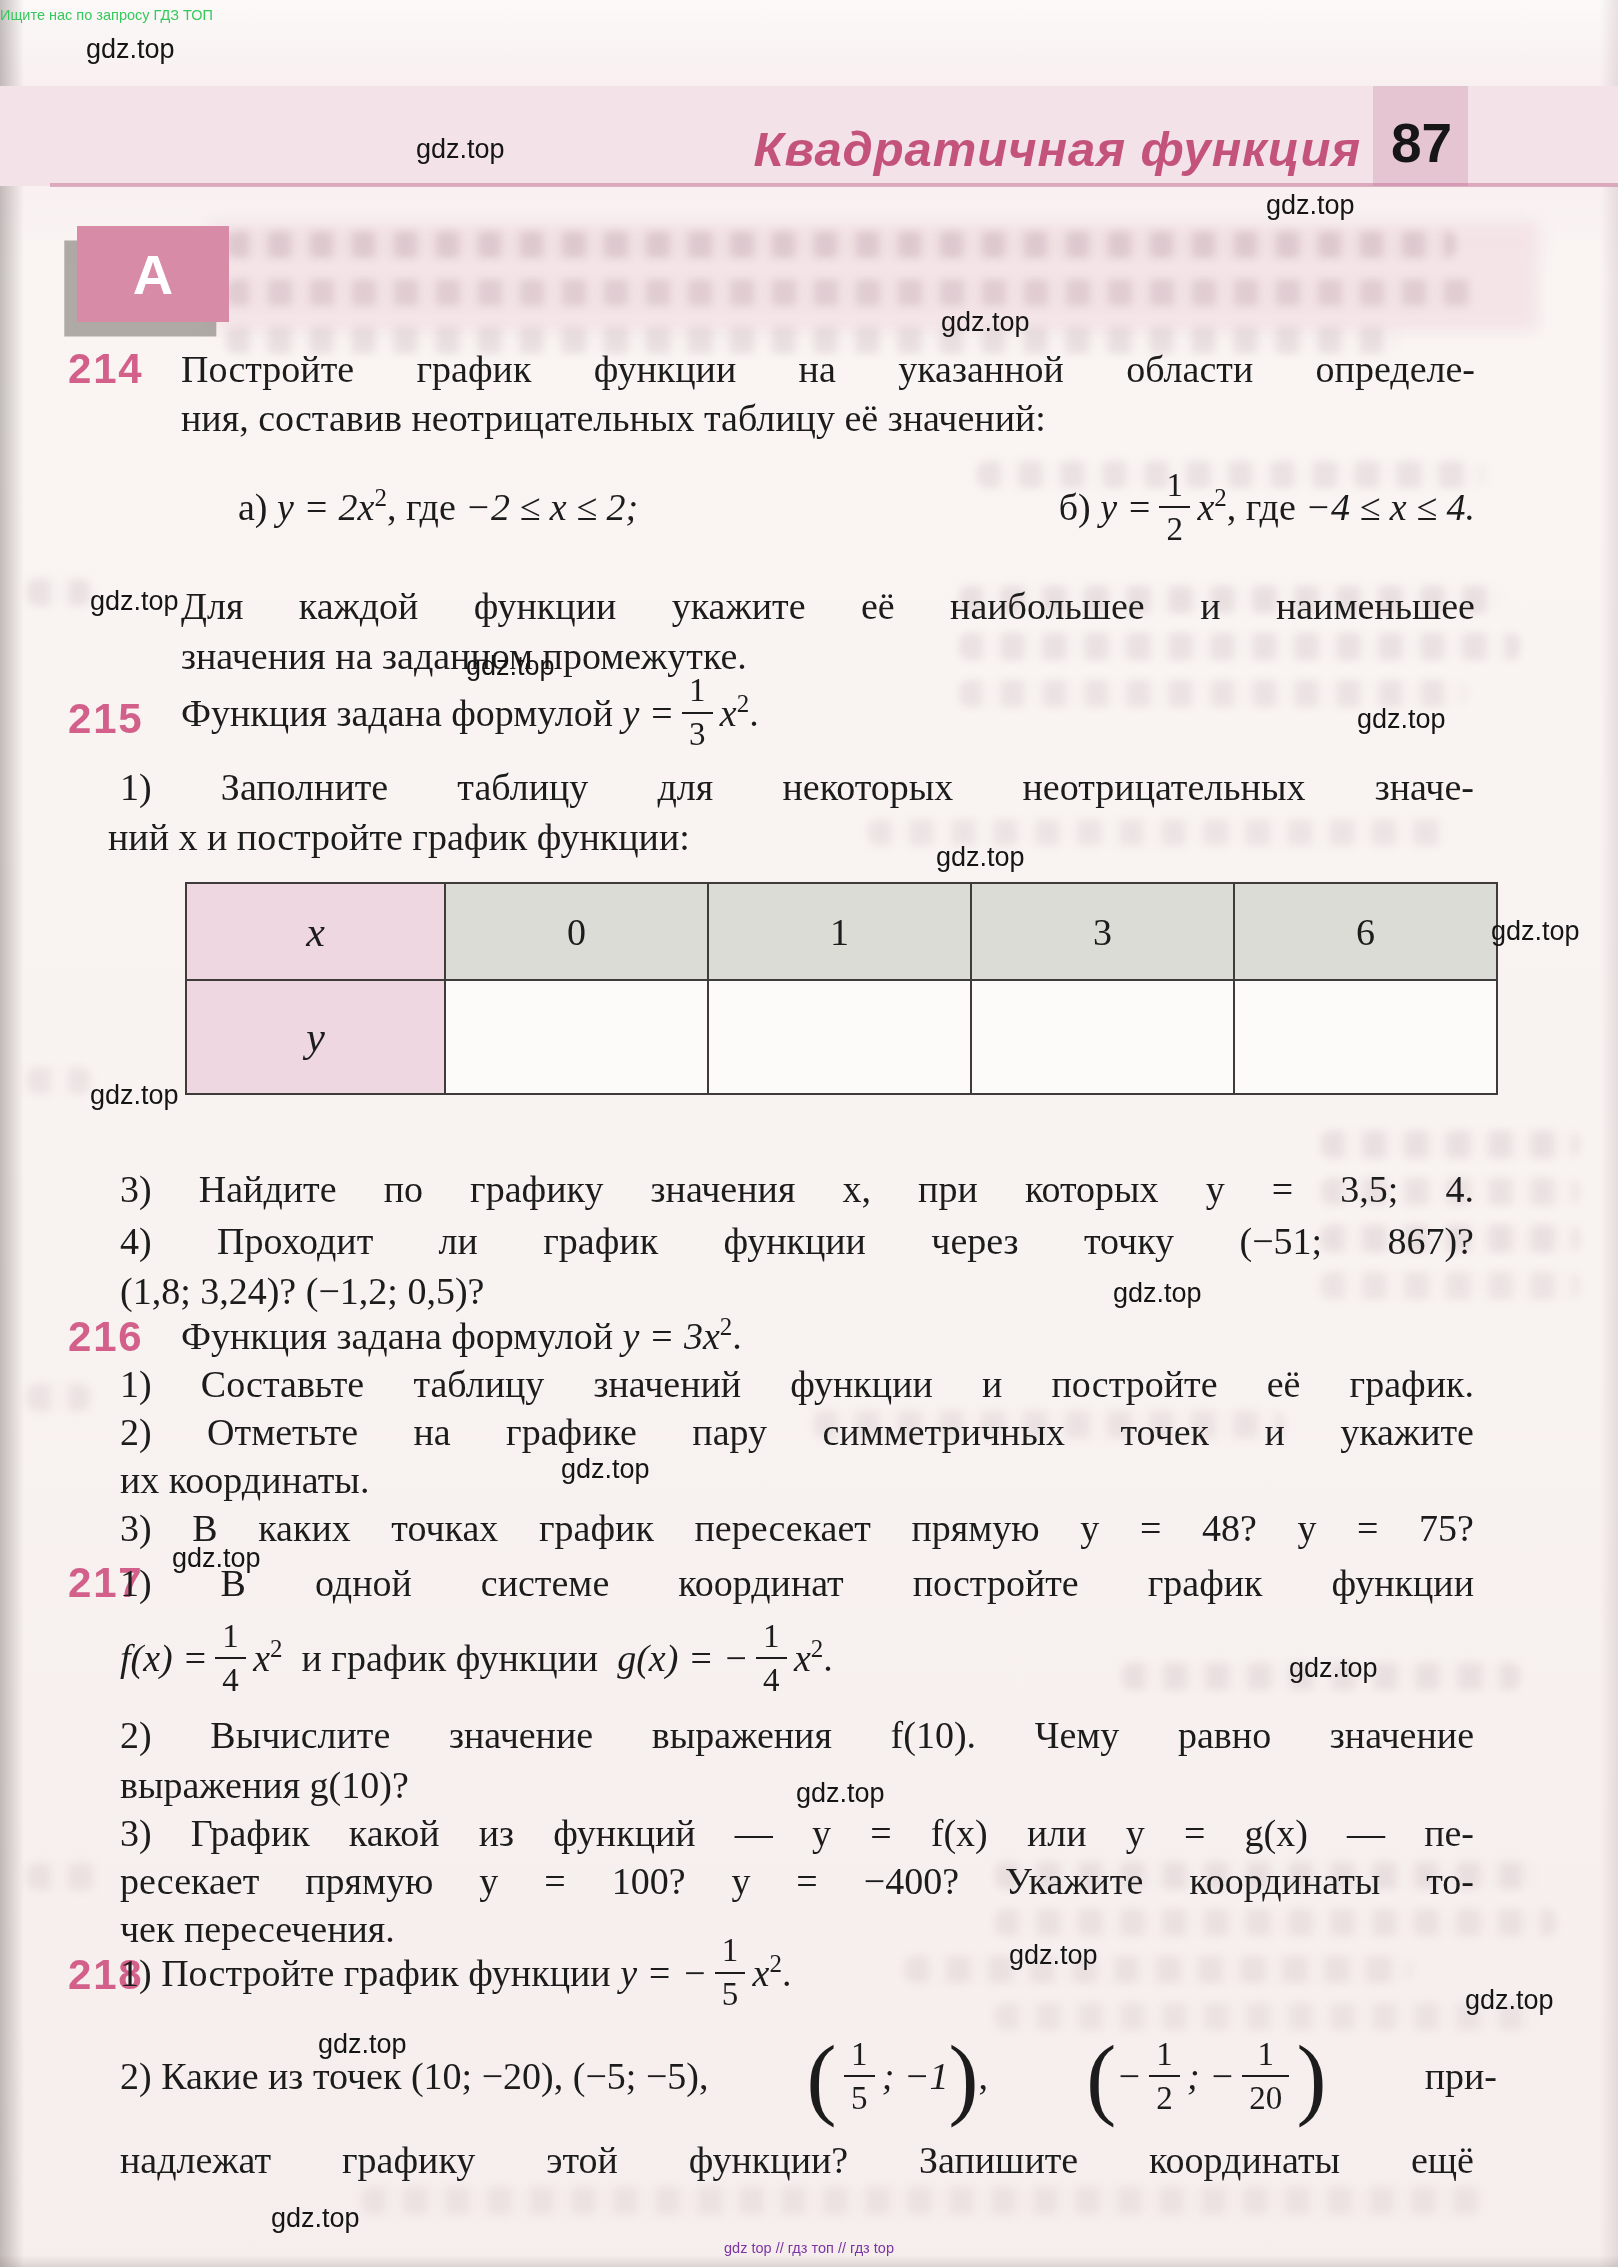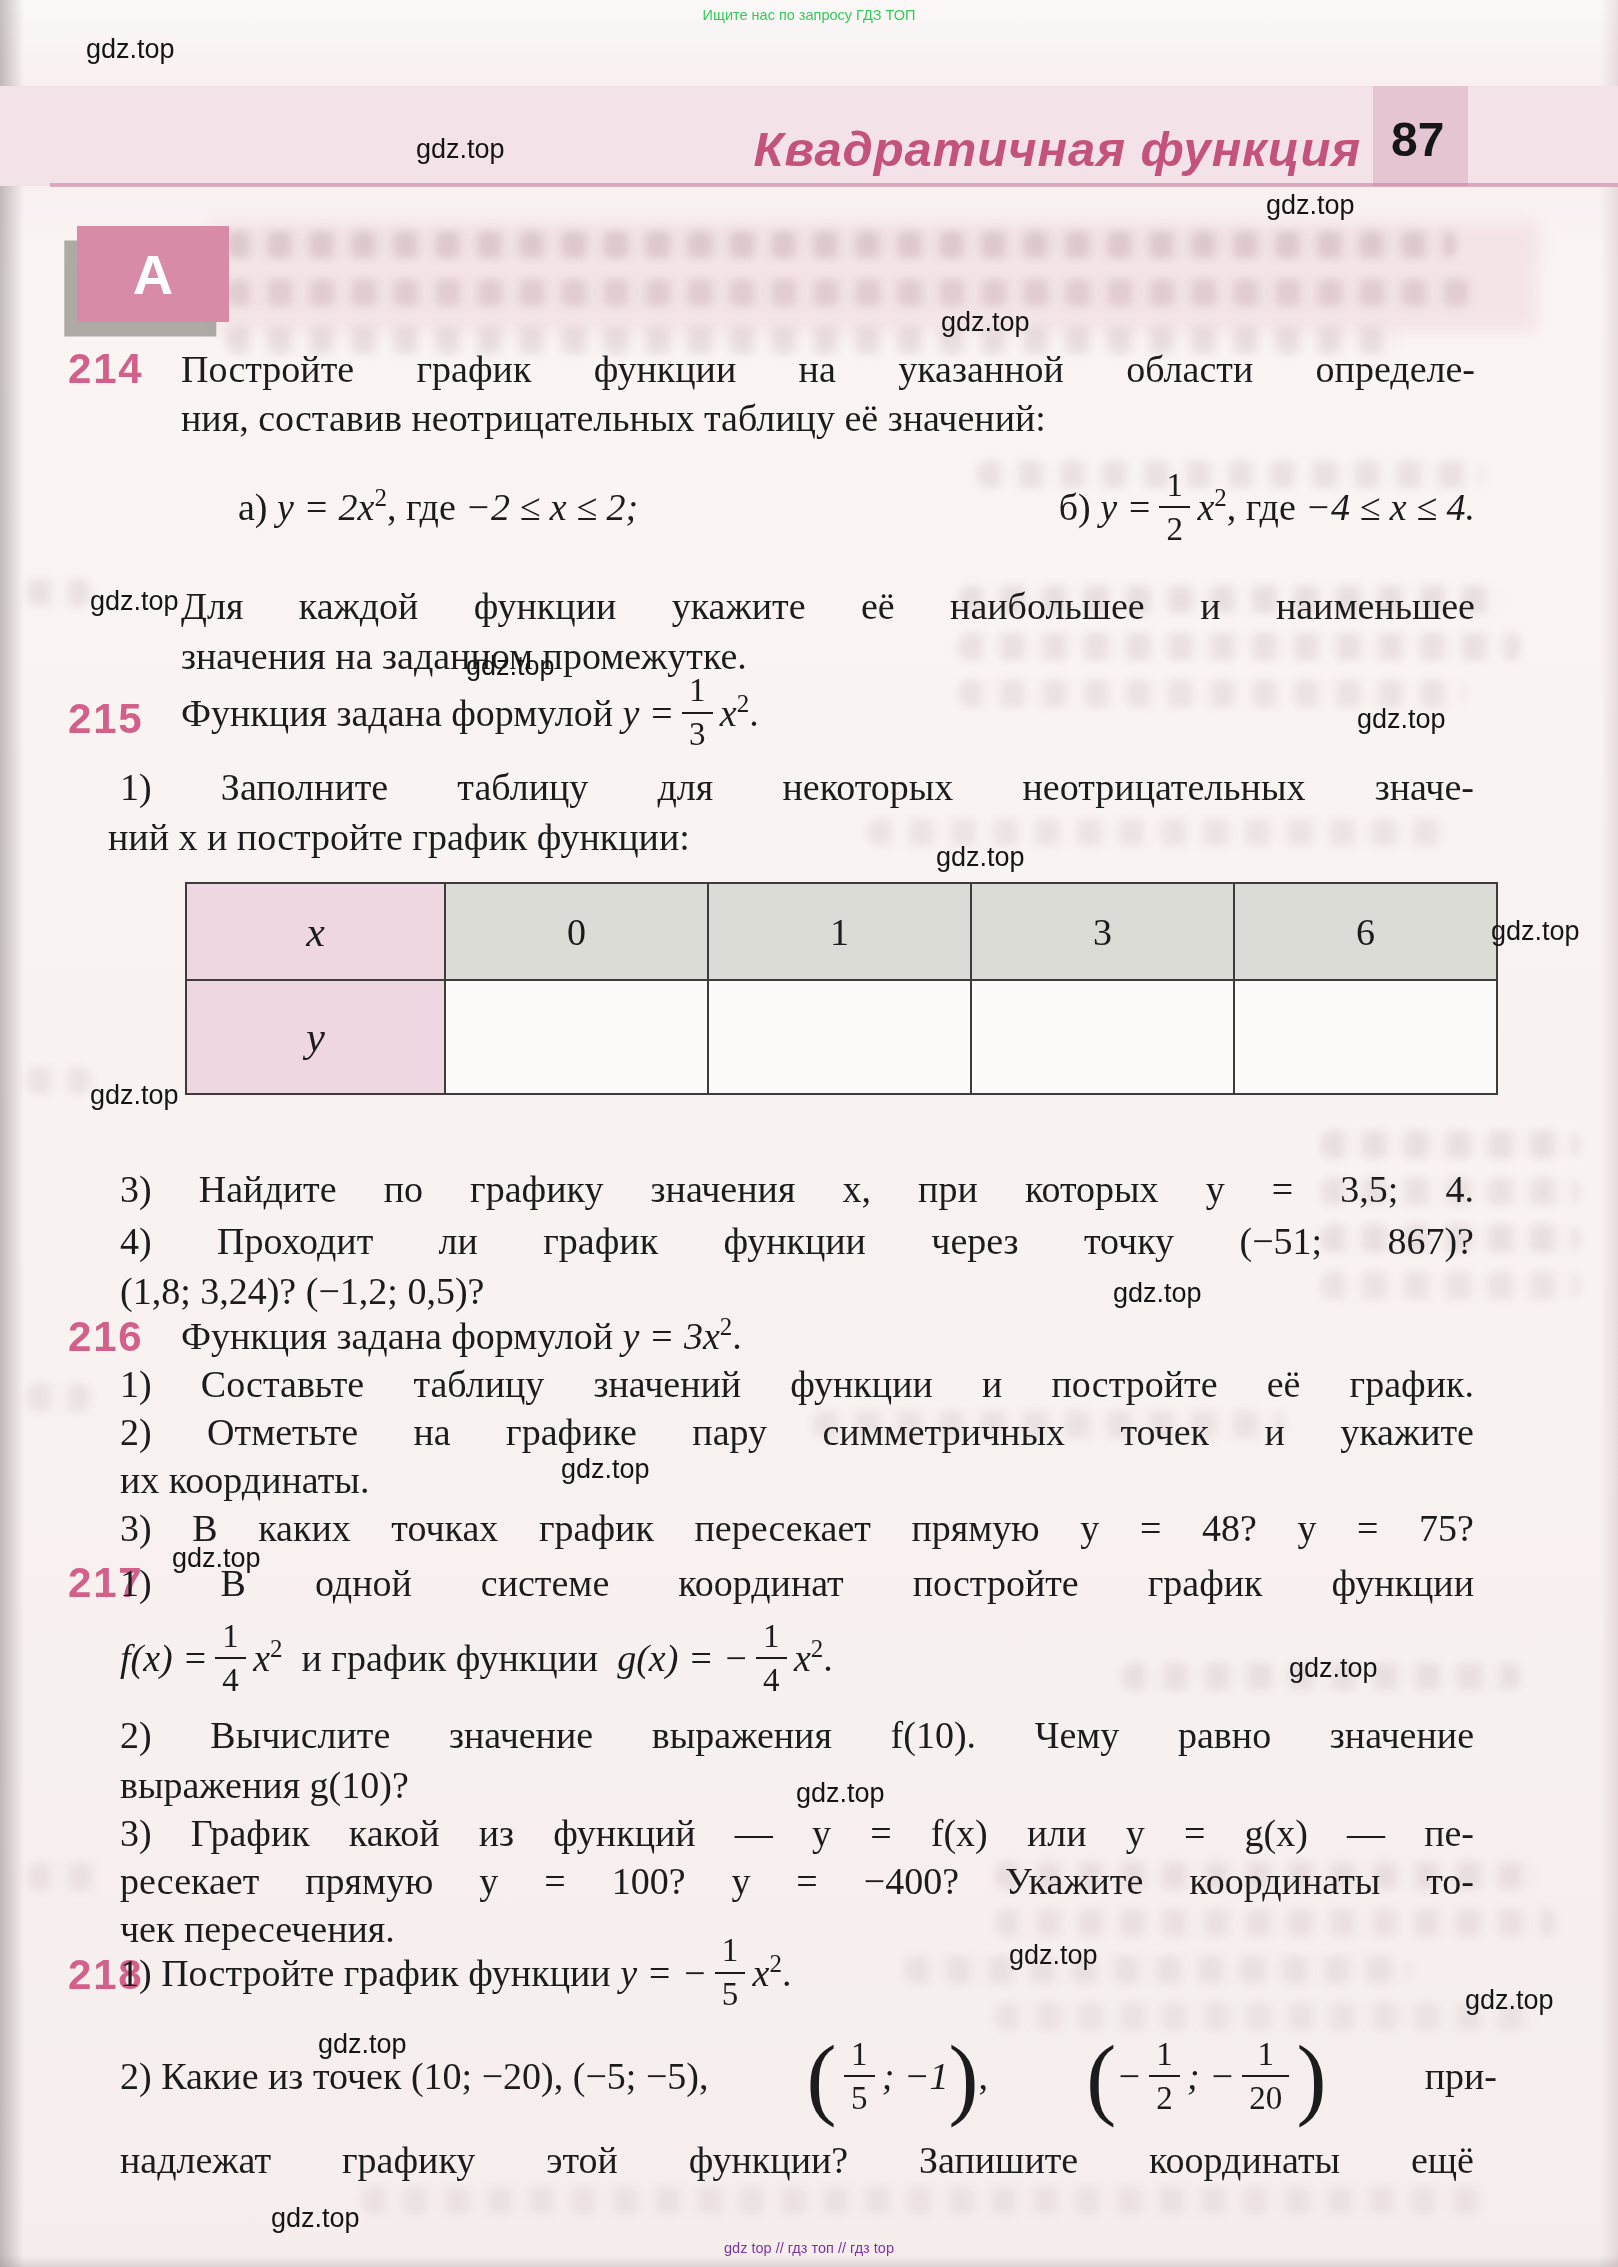--- a/index.html
+++ b/index.html
@@ -16,21 +16,21 @@
       background:repeating-linear-gradient(90deg,rgba(150,118,132,.30) 0 23.5px,rgba(150,118,132,.03) 23.5px 42px);}
   .softband{position:absolute;filter:blur(7.2px);}
   
   .hband{position:absolute;left:0;top:86px;width:1618px;height:100px;background:#f3e2e8;}
   .hbar{position:absolute;left:1373px;top:86px;width:95px;height:100px;background:#e6c5d2;}
   .hrule{position:absolute;left:50px;top:183px;width:1569px;height:3.6px;background:rgba(200,120,155,.55);}
   .htitle{position:absolute;left:633px;top:125px;width:728px;text-align:right;
     font-family:"Liberation Sans",sans-serif;font-style:italic;font-weight:700;font-size:49px;line-height:1;
     color:#c4537c;letter-spacing:0.9px;white-space:nowrap;}
   .hpage{position:absolute;left:1391px;top:116px;font-family:"Liberation Sans",sans-serif;
-    font-weight:700;font-size:48px;line-height:1;color:#161616;}
+    font-weight:700;font-size:55px;line-height:1;color:#161616;}
   
   .badge{position:absolute;left:77px;top:226px;width:152px;height:96px;background:#d78ba7;
     box-shadow:-12.7px 14.5px 0 rgba(150,144,140,.75);display:flex;align-items:center;justify-content:center;
     font-family:"Liberation Sans",sans-serif;font-weight:700;font-size:56px;color:#ffffff;}
   
   .t{position:absolute;font-size:38px;line-height:1.25;white-space:nowrap;color:#1c1c1c;}
   .just{white-space:normal;text-align:justify;text-align-last:justify;}
   .w200{width:1294px;}
   .w133{width:1354px;}
   .pnum{position:absolute;left:68px;font-family:"Liberation Sans",sans-serif;font-weight:700;
@@ -40,21 +40,21 @@
   .m{font-style:italic;}
   .sq{font-size:25px;vertical-align:super;line-height:0;font-style:normal;}
   .frac{display:inline-flex;flex-direction:column;align-items:center;font-size:33px;line-height:1;
     font-style:normal;margin:0 7.2px;}
   .frac .fn{padding:1.8px 7.2px 4.5px;}
   .frac .fd{border-top:2.7px solid #1c1c1c;padding:4.5px 7.2px 1.8px;}
   .bp{font-size:90px;font-weight:400;line-height:0;position:relative;top:1.8px;font-style:normal;}
   
   .wm{position:absolute;font-family:"Liberation Sans",sans-serif;font-weight:500;font-size:27px;
     line-height:1;color:#151515;}
-  .banner-top{position:absolute;top:7.2px;left:0;width:100%;text-align:center;
+  .banner-top{position:absolute;top:7.2px;left:0;width:100%;text-align:left;
     font-family:"Liberation Sans",sans-serif;font-size:14.5px;color:#35c95c;}
   .banner-bottom{position:absolute;top:2240px;left:0;width:100%;text-align:center;
     font-family:"Liberation Sans",sans-serif;font-size:14.5px;color:#7b34a4;}
   
   .vtable{position:absolute;left:185px;top:882px;border-collapse:collapse;table-layout:fixed;}
   .vtable td{border:2.7px solid #3f3b3a;text-align:center;vertical-align:middle;}
   .vtable .lab{width:255px;background:#eed7e0;font-style:italic;font-size:42px;}
   .vtable .xv{background:#dcdcd6;font-size:38px;}
   .vtable .yv{background:rgba(255,255,255,.65);font-size:38px;}
   .vtable .r1 td{height:93px;}

